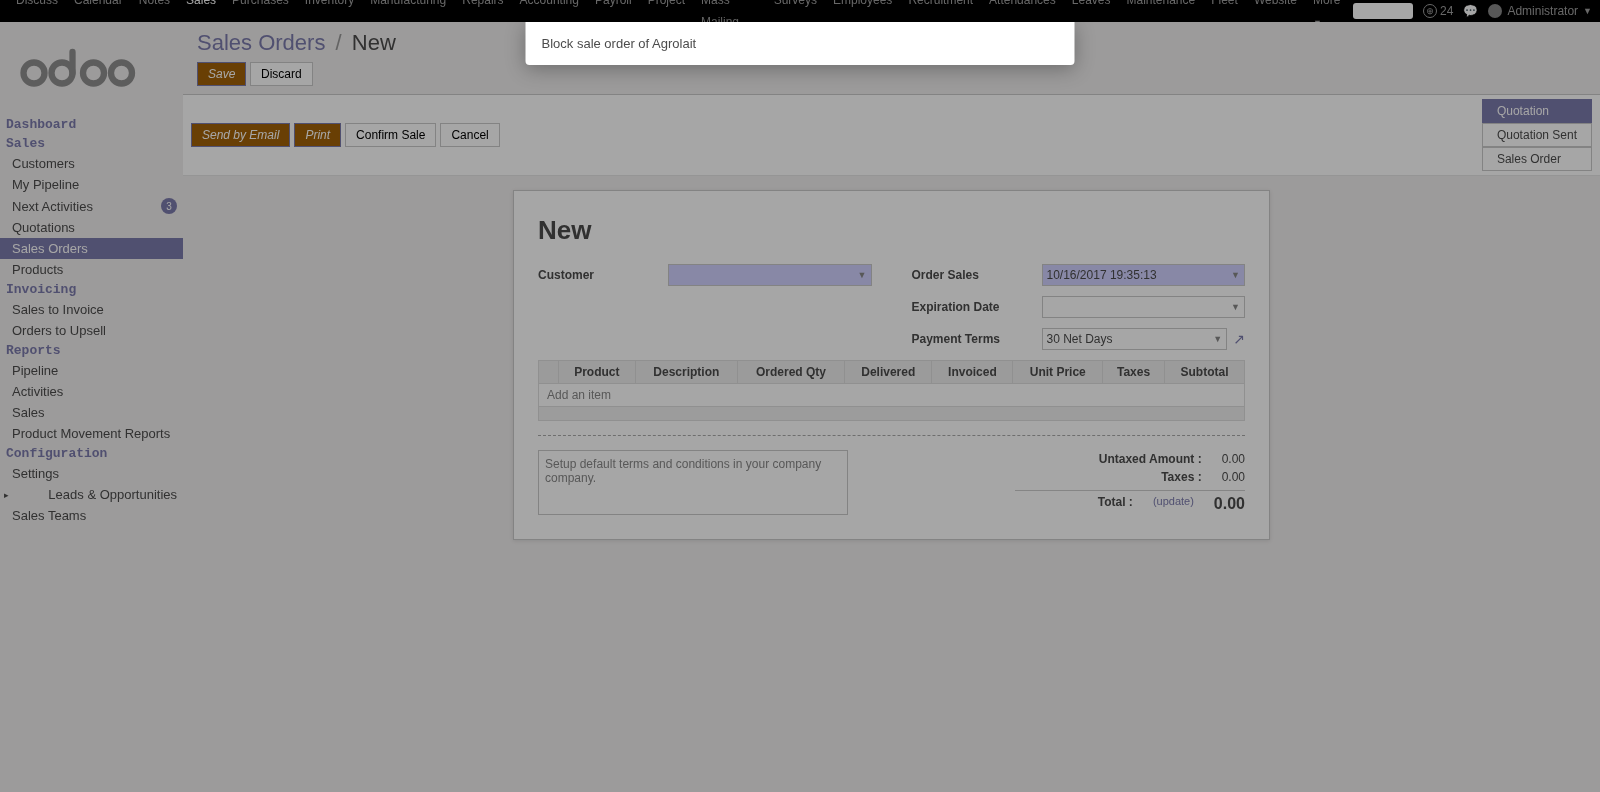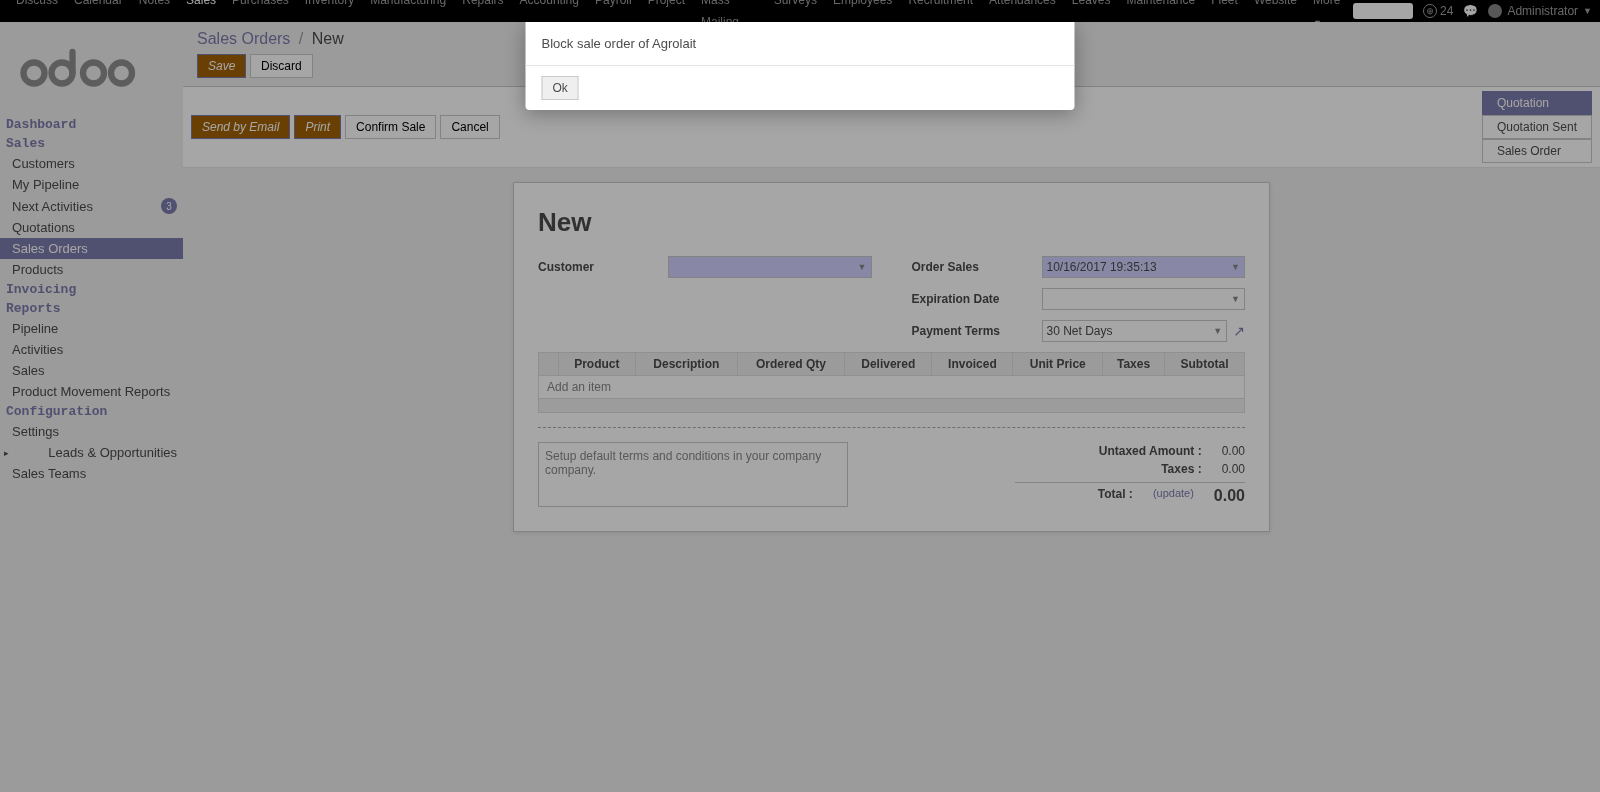--- a/index.html
+++ b/index.html
@@ -24,21 +24,21 @@
 .logo { padding: 15px 20px 20px; }
 .logo svg { width: 140px; height: 45px; }
 .sidebar h3 { color: #7c7bad; font-size: 13px; font-weight: bold; padding: 2px 6px; cursor:pointer;font-family:Liberation Mono, monospace;}
 .sidebar ul { list-style: none; }
 .sidebar li { padding: 3px 6px 3px 12px; cursor: pointer; color: #4c4c4c; display:flex; justify-content:space-between; align-items:center;}
 .sidebar li.active { background: #7c7bad; color: #fff; }
 .sidebar li .badge { background:#7c7bad; color:#fff; border-radius:50%; width:16px; height:16px; font-size:10px; display:inline-flex; align-items:center; justify-content:center;}
 .sidebar li .caret { font-size:9px; margin-right:4px; margin-left:-8px;}
 
 .main { flex: 1; background: #f0eeee; }
-.breadcrumb { padding: 8px 4px 6px 14px; font-size: 16px; color: #7c7bad; }
+.breadcrumb { padding: 8px 4px 6px 14px; font-size: 22px; color: #7c7bad; }
 .breadcrumb a { color: #7c7bad; text-decoration:none;}
 .breadcrumb .sep { color: #999; padding: 0 4px; }
 .breadcrumb .current { color: #4c4c4c; }
 
 .btnbar { padding: 0 14px 8px; }
 .btn { border: 1px solid #cacaca; background: #fff; padding: 4px 10px; font-size: 12px; cursor: pointer; }
 .btn.primary { background: #a16207; border-color: #7c7bad; color: #fff; font-style: italic; }
 
 .statusbar { background: #fff; border-top:1px solid #cacaca; border-bottom:1px solid #e5e5e5; padding: 4px 8px; display: flex; align-items: center; }
 .statusbar .actions { display: flex; gap: 0px; }
@@ -162,20 +162,28 @@
             <span>Quotations</span>
           </li>
           <li class="active">
             <span>Sales Orders</span>
           </li>
           <li>
             <span>Products</span>
           </li>
         </ul>
         <h3>Invoicing</h3>
+        <ul>
+          <li>
+            <span>Sales to Invoice</span>
+          </li>
+          <li>
+            <span>Orders to Upsell</span>
+          </li>
+        </ul>
         <h3>Reports</h3>
         <ul>
           <li>
             <span>Pipeline</span>
           </li>
           <li>
             <span>Activities</span>
           </li>
           <li>
             <span>Sales</span>
@@ -301,16 +309,13 @@
             </div>
         </div>
       </div>
     </div>
   </div>
 </div>
 
 <div class="overlay"></div>
 <div class="modal">
   <div class="modal-body">Block sale order of Agrolait</div>
-  <div class="modal-footer">
-    <button class="btn">Ok</button>
-  </div>
 </div>
 
 </body></html>

